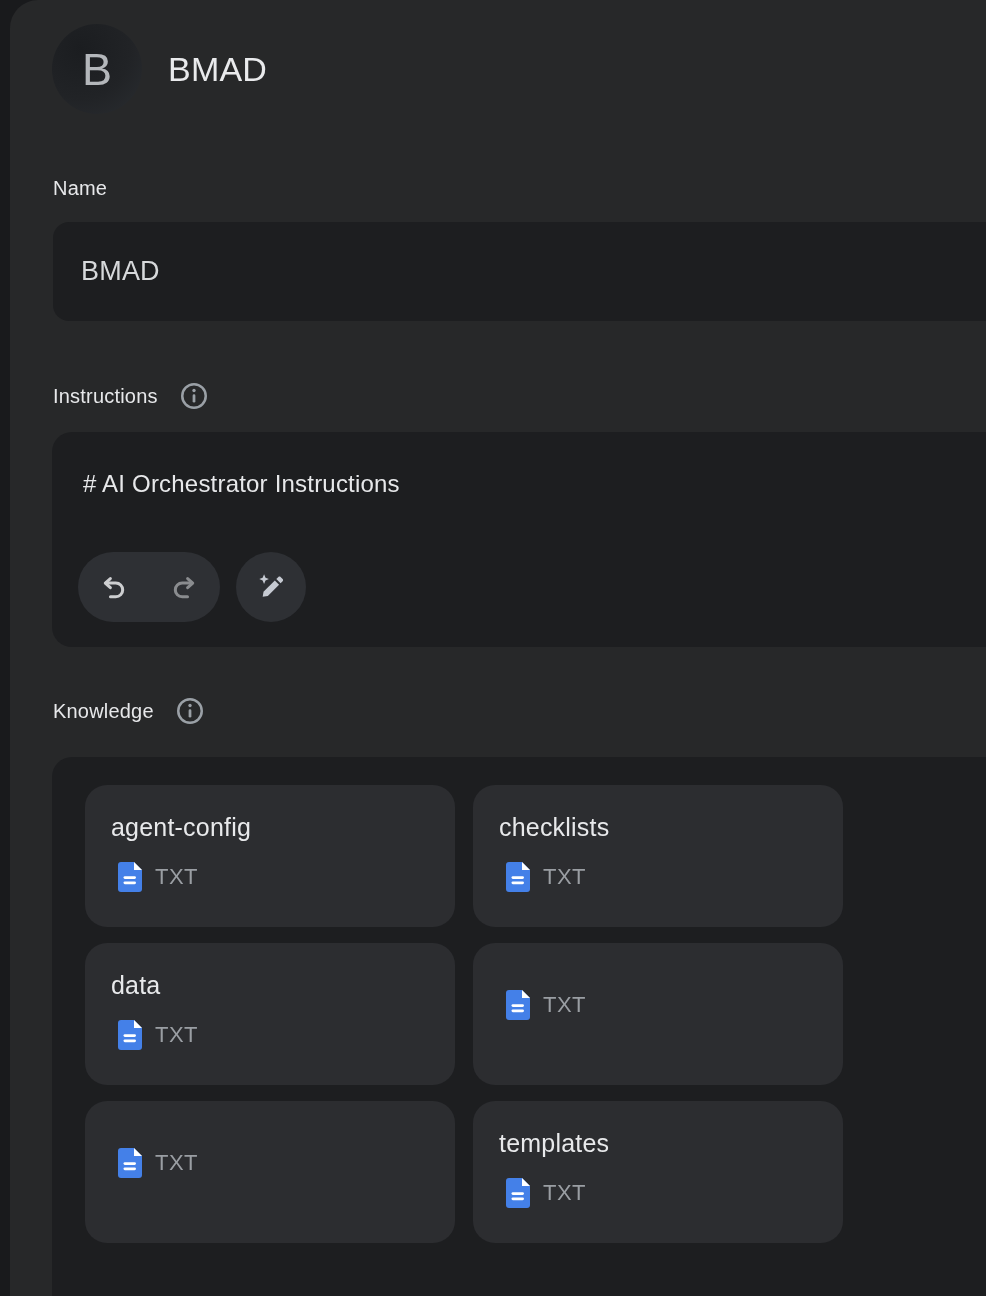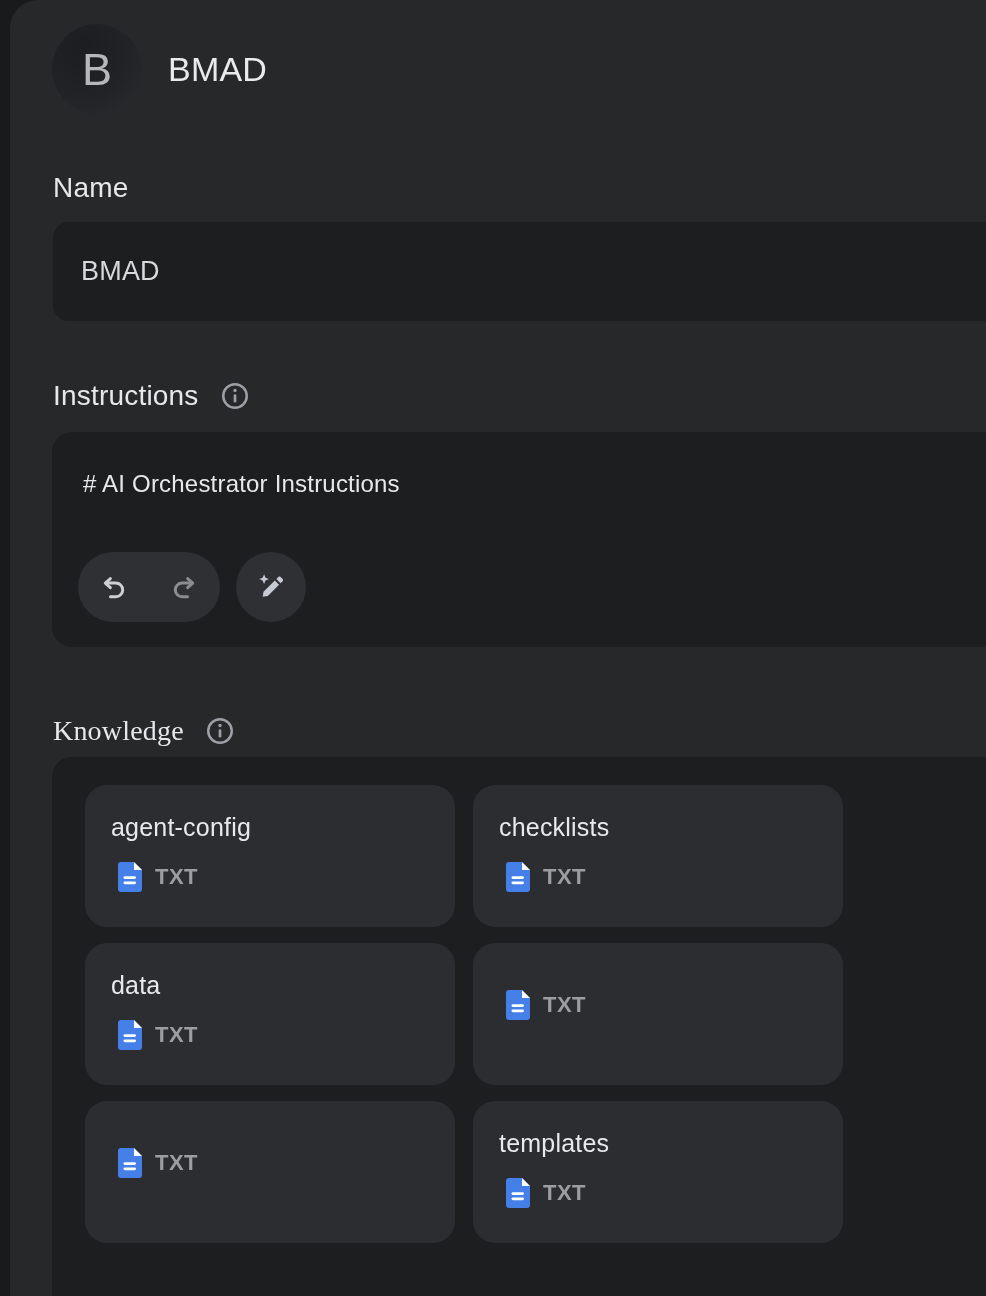--- a/index.html
+++ b/index.html
@@ -27,22 +27,22 @@
   .avatar span { color: #b4b7bb; font-size: 45px; font-weight: 500; line-height: 1; }
   .page-title {
     position: absolute; left: 158px; top: 51px;
     font-size: 34px; font-weight: 400; color: #e9eaec; line-height: 36px;
     letter-spacing: 0.2px; margin: 0;
   }
   
   .label-row { position: absolute; display: flex; align-items: center; gap: 21px; height: 30px; }
   .label-row.name-row { left: 43px; top: 173px; }
   .label-row.instructions-row { left: 43px; top: 381px; justify-content: flex-end; }
-  .label-row.knowledge-row { left: 43px; top: 716px; font-family: Liberation Serif, serif; }
-  .section-label { font-size: 28px; font-weight: 500; color: #e7e8ea; letter-spacing: 0.2px; }
+  .label-row.knowledge-row { left: 43px; top: 696px; }
+  .section-label { font-size: 20px; font-weight: 500; color: #e7e8ea; letter-spacing: 0.2px; }
   .info-btn { background: none; border: none; padding: 0; margin: 0; width: 30px; height: 30px; cursor: pointer; display: flex; }
   
   .name-input {
     position: absolute; left: 43px; top: 222px;
     width: 973px; height: 99px;
     background: #1d1e20; border-radius: 16px;
     display: flex; align-items: center;
   }
   .name-input .value { padding-left: 28px; font-size: 27px; color: #d7d9db; letter-spacing: 0.2px; }
   
@@ -93,21 +93,21 @@
     padding: 27px 0 16px 26px;
     cursor: pointer;
   }
   .knowledge-card .file-name {
     font-size: 25px; font-weight: 500; color: #e8e9eb; line-height: 30px; letter-spacing: 0.2px;
   }
   .knowledge-card .file-meta {
     margin: 20px 0 0 7px;
     display: flex; align-items: center; gap: 13px; height: 30px;
   }
-  .knowledge-card .file-type { font-size: 22px; color: #9a9ea3; letter-spacing: 0.5px; font-weight: bold; }
+  .knowledge-card .file-type { font-size: 22px; color: #9a9ea3; letter-spacing: 0.5px; }
 </style>
 </head>
 <body>
 
 <svg width="0" height="0" style="position:absolute" aria-hidden="true">
   <defs>
     <symbol id="sym-info" viewBox="0 0 24 24">
       <circle cx="12" cy="12" r="9.4" fill="none" stroke="#9aa0a6" stroke-width="2"></circle>
       <rect x="10.9" y="10.6" width="2.2" height="6.6" rx="1.1" fill="#9aa0a6"></rect>
       <circle cx="12" cy="7.6" r="1.35" fill="#9aa0a6"></circle>

